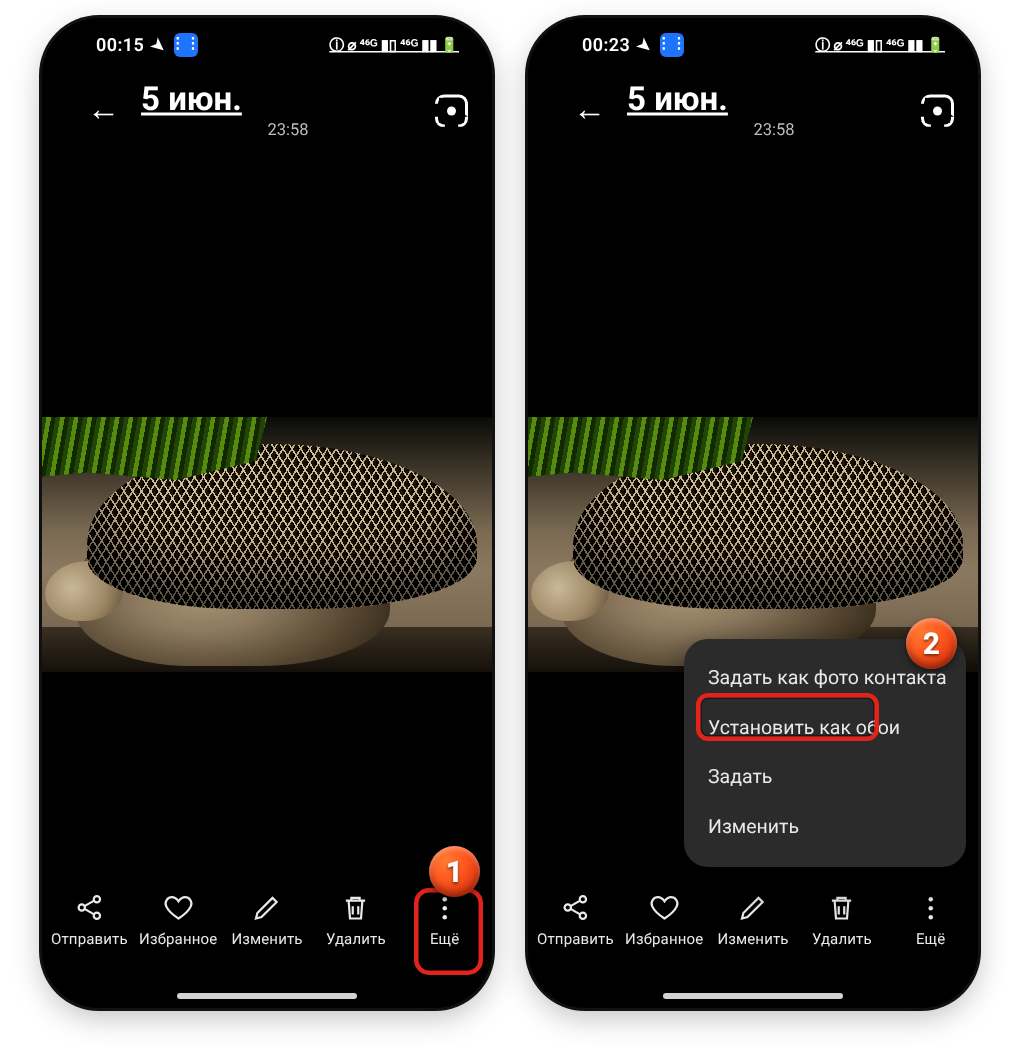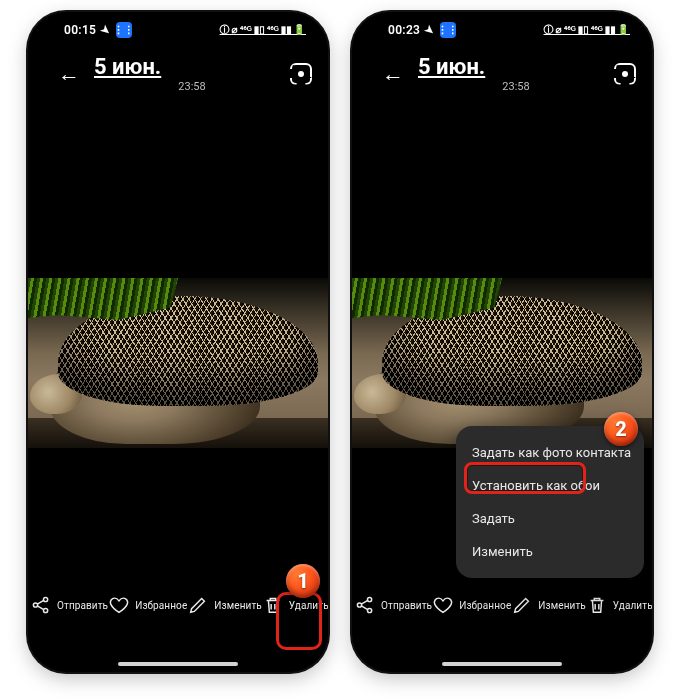--- a/index.html
+++ b/index.html
@@ -118,21 +118,21 @@
   }
   .actionbar{
     position:absolute; left:0; right:0; bottom:0;
     height:88px;
     display:flex; justify-content:space-around; align-items:flex-start;
     padding:10px 2px 0;
     color:#e9e9e9;
   }
   .act{
     flex:1;
-    display:flex; flex-direction:row; align-items:center; gap:5px;
+    display:flex; flex-direction:column; align-items:center; gap:5px;
     font-size:10px; letter-spacing:.1px;
   }
   .ic{ width:22px; height:22px; display:flex; align-items:center; justify-content:center; }
   .ic svg{ width:22px; height:22px; stroke:#eaeaea; fill:none; stroke-width:1.6; }
   .dots{ display:flex; flex-direction:column; gap:3px; align-items:center; justify-content:center;}
   .dots i{ width:3px; height:3px; background:#eaeaea; border-radius:50%; }
   .homebar{
     position:absolute; bottom:6px; left:50%; transform:translateX(-50%);
     width:120px; height:4px; background:#eaeaea; border-radius:3px; opacity:.9;
   }

